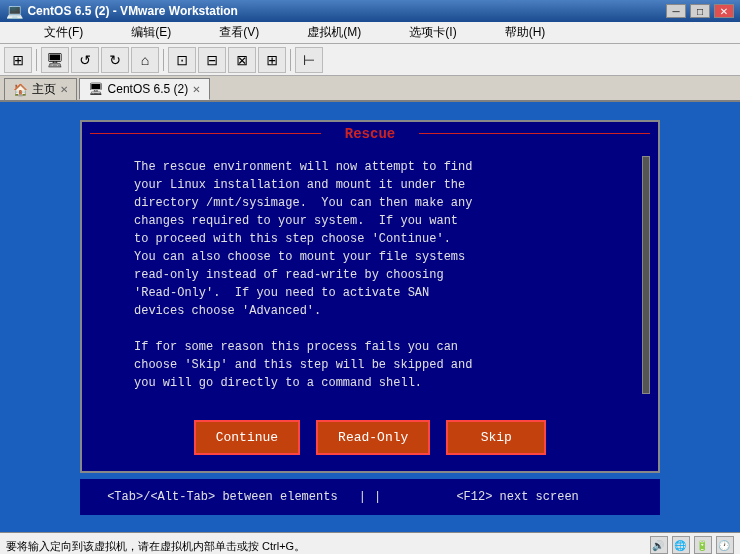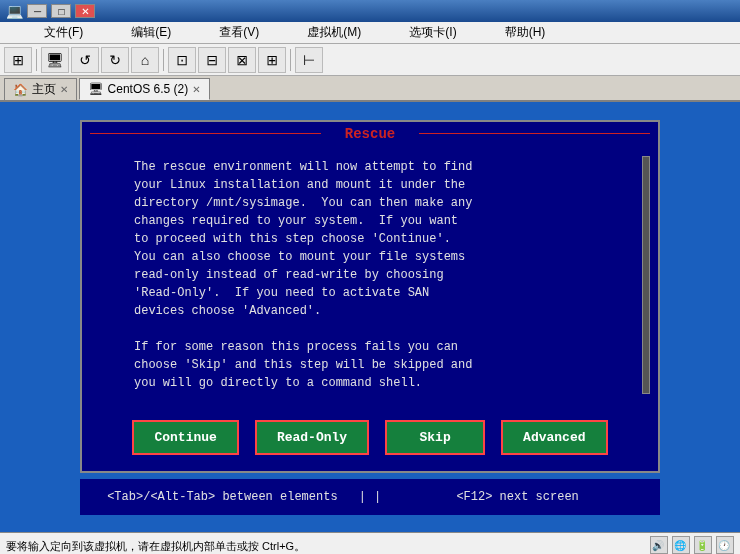--- a/index.html
+++ b/index.html
@@ -178,27 +178,27 @@
       border: 1px solid #888;
     }
 
     #rescue-buttons {
       display: flex;
       justify-content: center;
       gap: 16px;
       padding: 16px;
     }
     .rescue-btn {
-      background: #15803d;
+      background: #c2410c;
       color: white;
       border: 2px solid #ff4444;
       padding: 8px 20px;
       font-family: 'Courier New', monospace;
       font-size: 13px;
-      font-weight: bold;
+      font-weight: normal;
       cursor: pointer;
       min-width: 100px;
       text-align: center;
     }
 
     
     #status-bar {
       background: #000080;
       height: 24px;
       display: flex;
@@ -244,20 +244,21 @@
       justify-content: center;
       font-size: 10px;
       cursor: pointer;
     }
   </style>
 </head>
 <body>
 
 <div id="title-bar">
   <span style="font-size:14px;">💻</span>
+  <span id="title-bar-text">CentOS 6.5 (2) - VMware Workstation</span>
   <div class="title-btn">─</div>
   <div class="title-btn">□</div>
   <div class="title-btn close">✕</div>
 </div>
 
 <div id="menu-bar">
   <span class="menu-item">文件(F)</span>
   <span class="menu-item">编辑(E)</span>
   <span class="menu-item">查看(V)</span>
   <span class="menu-item">虚拟机(M)</span>
@@ -316,21 +317,20 @@
 
 If for some reason this process fails you can
 choose 'Skip' and this step will be skipped and
 you will go directly to a command shell.</pre>
     </div>
 
     <div id="rescue-buttons">
       <button class="rescue-btn">Continue</button>
       <button class="rescue-btn">Read-Only</button>
       <button class="rescue-btn">Skip</button>
-      <button class="rescue-btn">Advanced</button>
     </div>
   </div>
 
   <div id="status-bar" style="width: 580px; background: #000080; margin-top: 6px;">
     <span class="status-item">&lt;Tab&gt;/&lt;Alt-Tab&gt; between elements</span>
     <span class="status-sep">|</span>
     <span class="status-sep">|</span>
     <span class="status-item">&lt;F12&gt; next screen</span>
   </div>
 </div>

